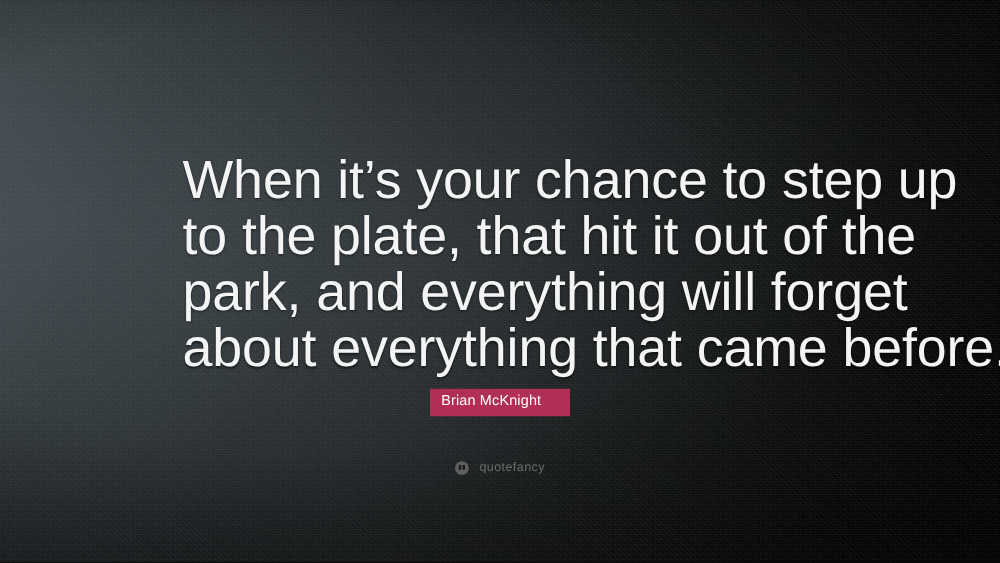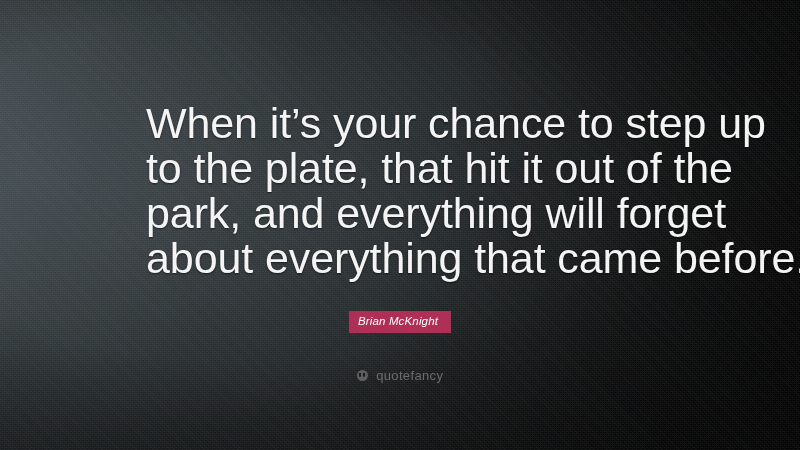--- a/index.html
+++ b/index.html
@@ -85,21 +85,21 @@
 
   
   .content {
     position: absolute;
     inset: 0;
   }
 
   .quote-block {
     position: absolute;
     left: 146px;
-    top: 101px;
+    top: 122px;
     width: 524px;
   }
   .quote-line {
     font-family: "Liberation Sans", sans-serif;
     font-size: 43px;
     line-height: 45px;
     font-weight: 300;
     letter-spacing: -0.1px;
     color: #f4f4f4;
     white-space: nowrap;
@@ -114,22 +114,21 @@
     text-align: center;
   }
   .author-badge {
     display: inline-block;
     background: #b02f56;
     color: #ffffff;
     font-size: 11.5px;
     font-weight: 400;
     line-height: 1;
     letter-spacing: 0.15px;
-    padding: 5px 13px 5px 9px;
-    font-style: italic;
+    padding: 5px 23px 5px 9px;
   }
 
   .watermark {
     position: absolute;
     left: 0;
     right: 0;
     top: 366px;
     text-align: center;
     white-space: nowrap;
   }
@@ -151,21 +150,21 @@
     width: 2px;
     height: 4px;
     background: #1b1b1b;
     border-radius: 0 0 1px 1px;
   }
   .wm-icon::before { left: 2.5px; }
   .wm-icon::after  { left: 6px; }
   .wm-text {
     display: inline-block;
     vertical-align: middle;
-    font-size: 13px;
+    font-size: 10px;
     font-weight: 400;
     letter-spacing: 0.35px;
     color: #6c6c6c;
   }
 </style>
 </head>
 <body>
 
 <div id="canvas">
 

